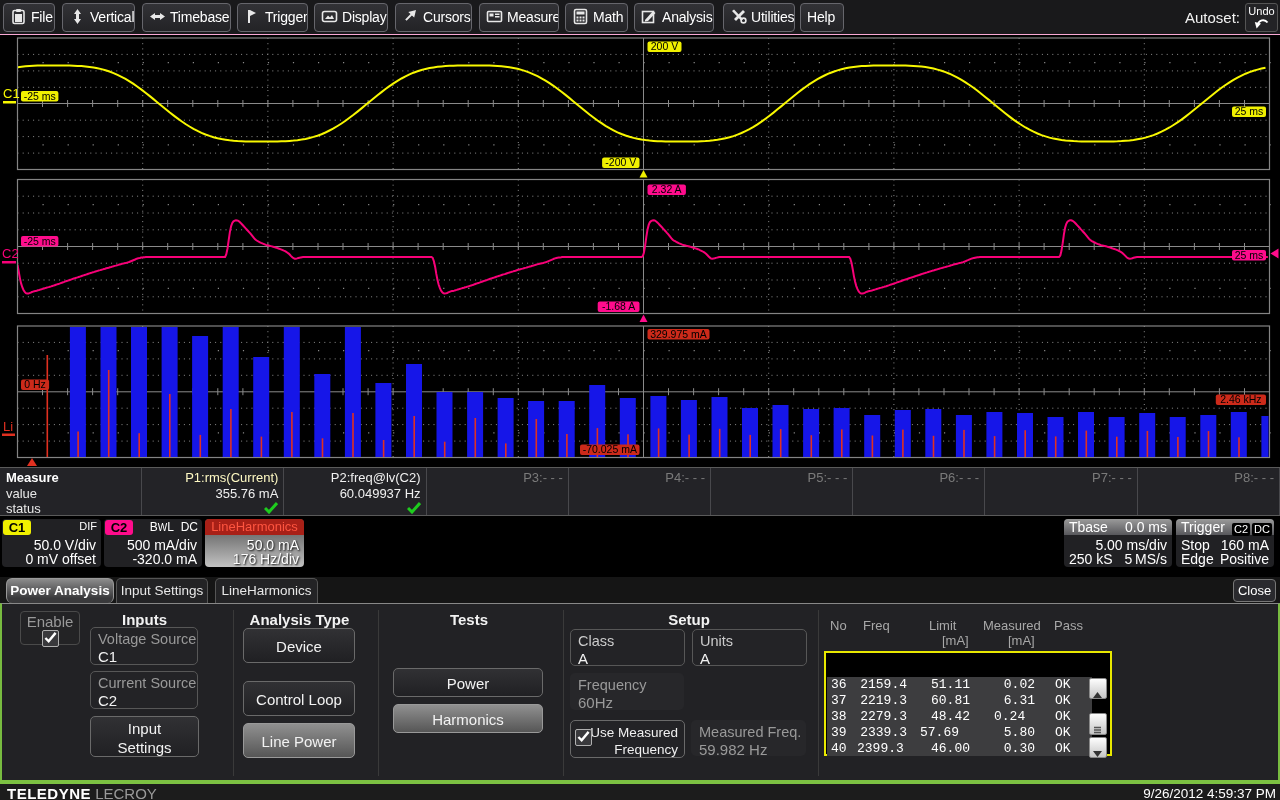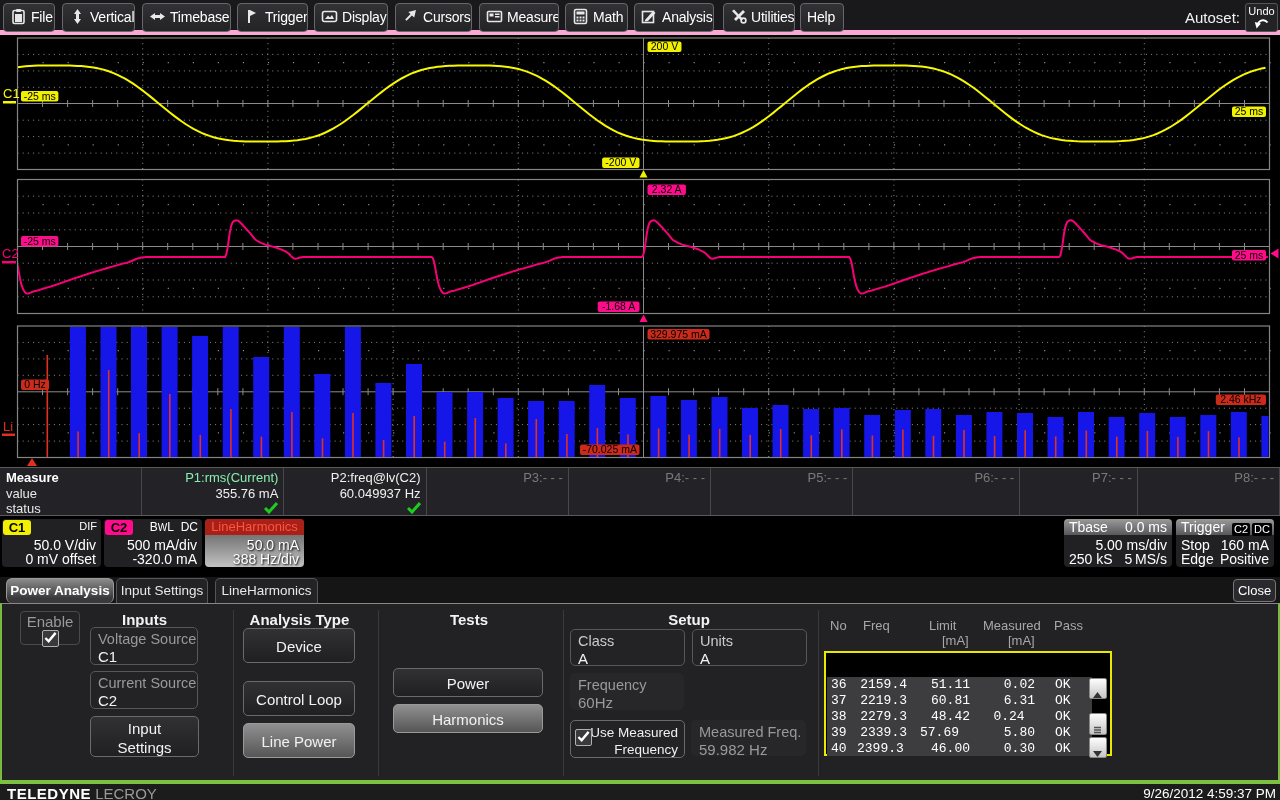--- a/index.html
+++ b/index.html
@@ -1,15 +1,15 @@
 <!DOCTYPE html>
 <html><head><meta charset="utf-8"><style>
 * { margin:0; padding:0; box-sizing:border-box; }
 body { width:1280px; height:800px; background:#000; font-family:"Liberation Sans",sans-serif; overflow:hidden; position:relative; }
-#menubar { position:absolute; left:0; top:0; width:1280px; height:35px; background:#19191b; border-bottom:5px solid #f9a8d4; }
+#menubar { position:absolute; left:0; top:0; width:1280px; height:35px; background:#19191b; border-bottom:1px solid #f9a8d4; }
 .mbtn { position:absolute; top:3px; height:29px; background:linear-gradient(#323236,#232326); border:1px solid #66666c; border-radius:4px; color:#fff; font-size:14px; letter-spacing:-0.2px; line-height:27px; padding-left:6px; white-space:nowrap; overflow:hidden; }
 .undo { position:absolute; right:2px; top:3px; width:33px; height:29px; background:#232326; border:1px solid #555; border-radius:3px; color:#fff; padding-top:2px; }
 #scope { position:absolute; left:0; top:35px; width:1280px; height:432px; background:#000; }
 #mtable { position:absolute; left:0; top:467px; width:1280px; height:49px; background:#232327; border-top:1px solid #5a5a5a; border-bottom:1px solid #5a5a5a; font-size:13px; }
 .mcol { position:absolute; top:0; height:47px; border-right:1px solid #48484c; }
 #descrow { position:absolute; left:0; top:516px; width:1280px; height:61px; background:#000; }
 .dbox { position:absolute; top:2.5px; height:48px; background:#212124; border-radius:4px; font-size:14px; color:#fff; }
 .dtag { position:absolute; left:1px; top:1px; width:28px; height:15px; border-radius:3px; color:#000; font-size:13px; font-weight:bold; text-align:center; line-height:15px; }
 .drow { position:absolute; left:5px; right:5px; height:14px; text-align:right; line-height:14px; }
 .dhead { position:absolute; left:0; top:0; right:0; height:16px; background:linear-gradient(#9a9a9a,#58585c); border-radius:4px 4px 0 0; padding:0 5px; line-height:16px; color:#fff; }
@@ -280,21 +280,21 @@
 <polygon points="1278.5,213.5 1278.5,223.5 1270.5,218.5" fill="#ff0c8c"></polygon>
 <polygon points="27,431 37,431 32,423" fill="#e03020"></polygon>
     </svg></div>
 <div id="mtable">
     <div class="mcol" style="left:0.0px;width:142.2px">
       <div style="position:absolute;left:6px;top:2px;font-weight:bold;color:#fff">Measure</div>
       <div style="position:absolute;left:6px;top:18px;color:#e8e8e8">value</div>
       <div style="position:absolute;left:6px;top:33px;color:#e8e8e8">status</div>
     </div>
 <div class="mcol" style="left:142.2px;width:142.2px">
-      <div style="position:absolute;right:5px;top:2px;color:#86efac">P1:rms(Current)</div>
+      <div style="position:absolute;right:5px;top:2px;color:#fef9c3">P1:rms(Current)</div>
       <div style="position:absolute;right:5px;top:18px;color:#f0f0f0">355.76 mA</div>
       <svg style="position:absolute;right:5px;top:34px" width="14" height="12" viewBox="0 0 14 12">
         <path d="M1 6 L5 10 L13 1" fill="none" stroke="#1ecc1e" stroke-width="3"></path>
       </svg>
     </div>
 <div class="mcol" style="left:284.4px;width:142.2px">
       <div style="position:absolute;right:5px;top:2px;color:#f0f0f0">P2:freq@lv(C2)</div>
       <div style="position:absolute;right:5px;top:18px;color:#f0f0f0">60.049937 Hz</div>
       <svg style="position:absolute;right:5px;top:34px" width="14" height="12" viewBox="0 0 14 12">
         <path d="M1 6 L5 10 L13 1" fill="none" stroke="#1ecc1e" stroke-width="3"></path>
@@ -302,21 +302,21 @@
     </div>
 <div class="mcol" style="left:426.7px;width:142.2px">
       <div style="position:absolute;right:5px;top:2px;color:#7a7a7a">P3:- - -</div>
     </div>
 <div class="mcol" style="left:568.9px;width:142.2px">
       <div style="position:absolute;right:5px;top:2px;color:#7a7a7a">P4:- - -</div>
     </div>
 <div class="mcol" style="left:711.1px;width:142.2px">
       <div style="position:absolute;right:5px;top:2px;color:#7a7a7a">P5:- - -</div>
     </div>
-<div class="mcol" style="left:878px;width:142.2px">
+<div class="mcol" style="left:843px;width:142.2px">
       <div style="position:absolute;right:5px;top:2px;color:#7a7a7a">P6:- - -</div>
     </div>
 <div class="mcol" style="left:995.6px;width:142.2px">
       <div style="position:absolute;right:5px;top:2px;color:#7a7a7a">P7:- - -</div>
     </div>
 <div class="mcol" style="left:1137.8px;width:142.2px">
       <div style="position:absolute;right:5px;top:2px;color:#7a7a7a">P8:- - -</div>
     </div>
   </div>
 <div id="descrow">
@@ -328,21 +328,21 @@
     </div>
 <div class="dbox" style="left:104px;width:98px">
 <div class="dtag" style="background:#ff0c8c">C2</div>
 <div style="position:absolute;right:4px;top:1px;font-size:12px;color:#fff">B<span style="font-size:10px">W</span>L&nbsp;&nbsp;DC</div>
 <div class="drow" style="top:19px">500 mA/div</div>
 <div class="drow" style="top:33px">-320.0 mA</div>
     </div>
 <div class="dbox" style="left:205px;width:99px;background:linear-gradient(#4e4e4e,#c2c2c2)">
 <div style="position:absolute;left:0;top:0;right:0;height:16px;background:#a82017;border-radius:4px 4px 0 0;color:#ff5540;font-size:13px;text-align:center;line-height:16px">LineHarmonics</div>
 <div class="drow" style="top:19px;text-shadow:1px 1px 2px #000">50.0 mA</div>
-<div class="drow" style="top:33px;text-shadow:1px 1px 2px #000">388 Hz/div</div>
+<div class="drow" style="top:33px;text-shadow:1px 1px 2px #000">176 Hz/div</div>
     </div>
 <div class="dbox" style="left:1064px;width:108px">
 <div class="dhead">
         <span style="float:left">Tbase</span>
         <span style="float:right">0.0&nbsp;ms</span>
       </div>
 <div class="drow" style="top:19px">5.00 ms/div</div>
 <div class="drow" style="top:33px"><span style="float:left">250 kS</span><span>5 MS/s</span></div>
     </div>
 <div class="dbox" style="left:1176px;width:98px">
@@ -429,21 +429,21 @@
 <span style="position:absolute;left:4px">37</span>
 <span style="position:absolute;left:30px;width:50px;text-align:right">2219.3</span>
 <span style="position:absolute;left:93px;width:50px;text-align:right">60.81</span>
 <span style="position:absolute;left:156px;width:52px;text-align:right">6.31</span>
 <span style="position:absolute;left:228px">OK</span>
           </div>
           <div style="position:absolute;left:0;top:32px;width:100%;height:16px">
 <span style="position:absolute;left:4px">38</span>
 <span style="position:absolute;left:30px;width:50px;text-align:right">2279.3</span>
 <span style="position:absolute;left:93px;width:50px;text-align:right">48.42</span>
-<span style="position:absolute;left:156px;width:52px;text-align:center">0.24</span>
+<span style="position:absolute;left:167px;width:52px;text-align:left">0.24</span>
 <span style="position:absolute;left:228px">OK</span>
           </div>
           <div style="position:absolute;left:0;top:48px;width:100%;height:16px">
 <span style="position:absolute;left:4px">39</span>
 <span style="position:absolute;left:30px;width:50px;text-align:right">2339.3</span>
 <span style="position:absolute;left:93px;width:50px;text-align:left">57.69</span>
 <span style="position:absolute;left:156px;width:52px;text-align:right">5.80</span>
 <span style="position:absolute;left:228px">OK</span>
           </div>
           <div style="position:absolute;left:0;top:64px;width:100%;height:16px">

